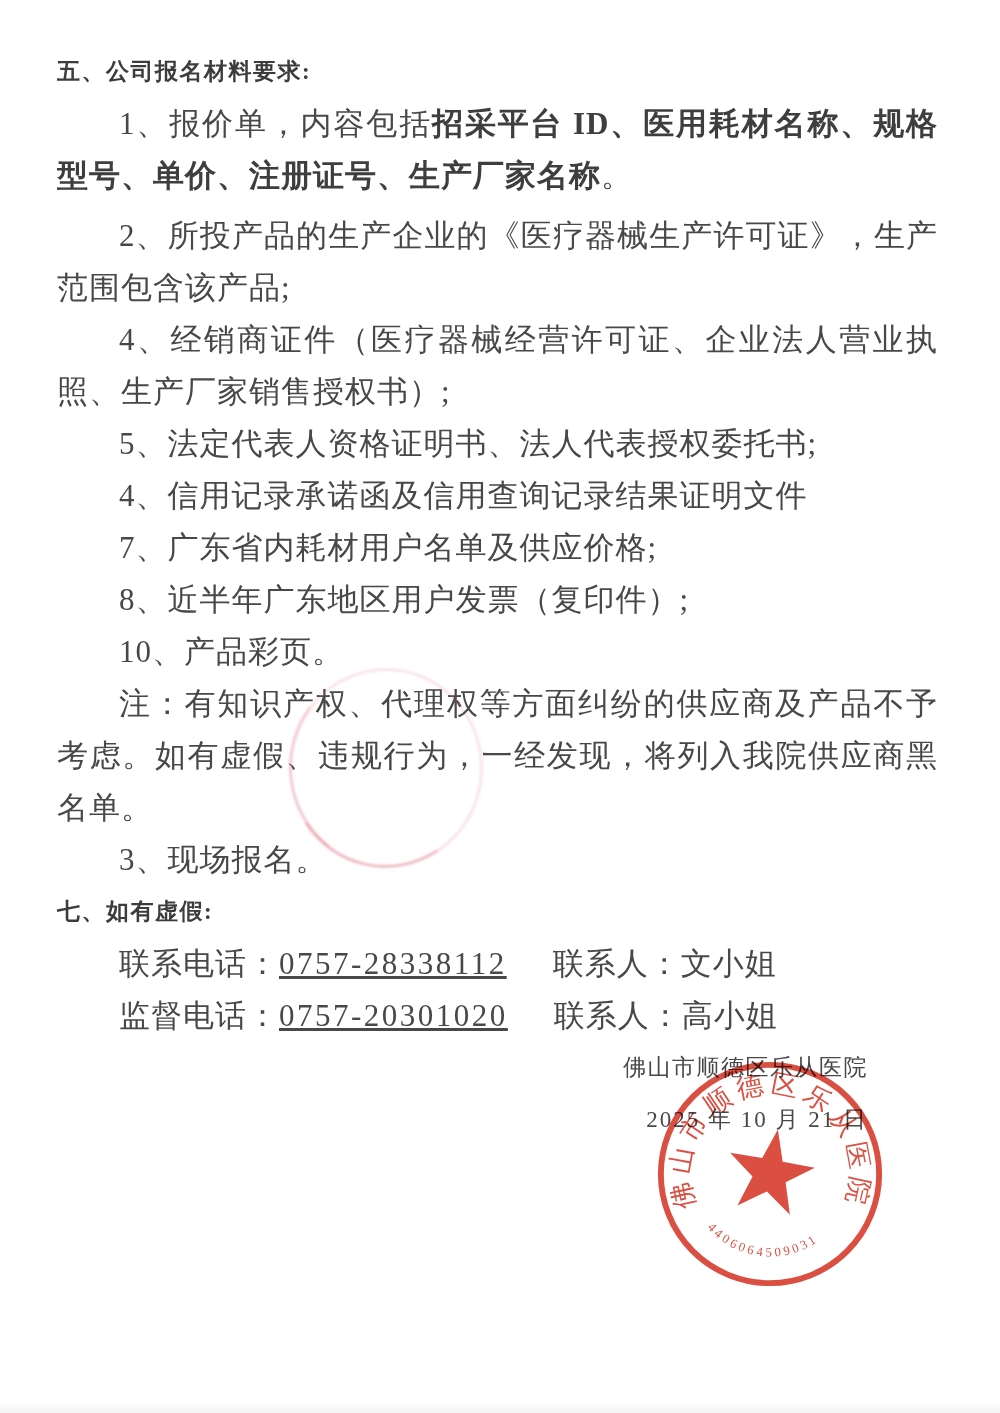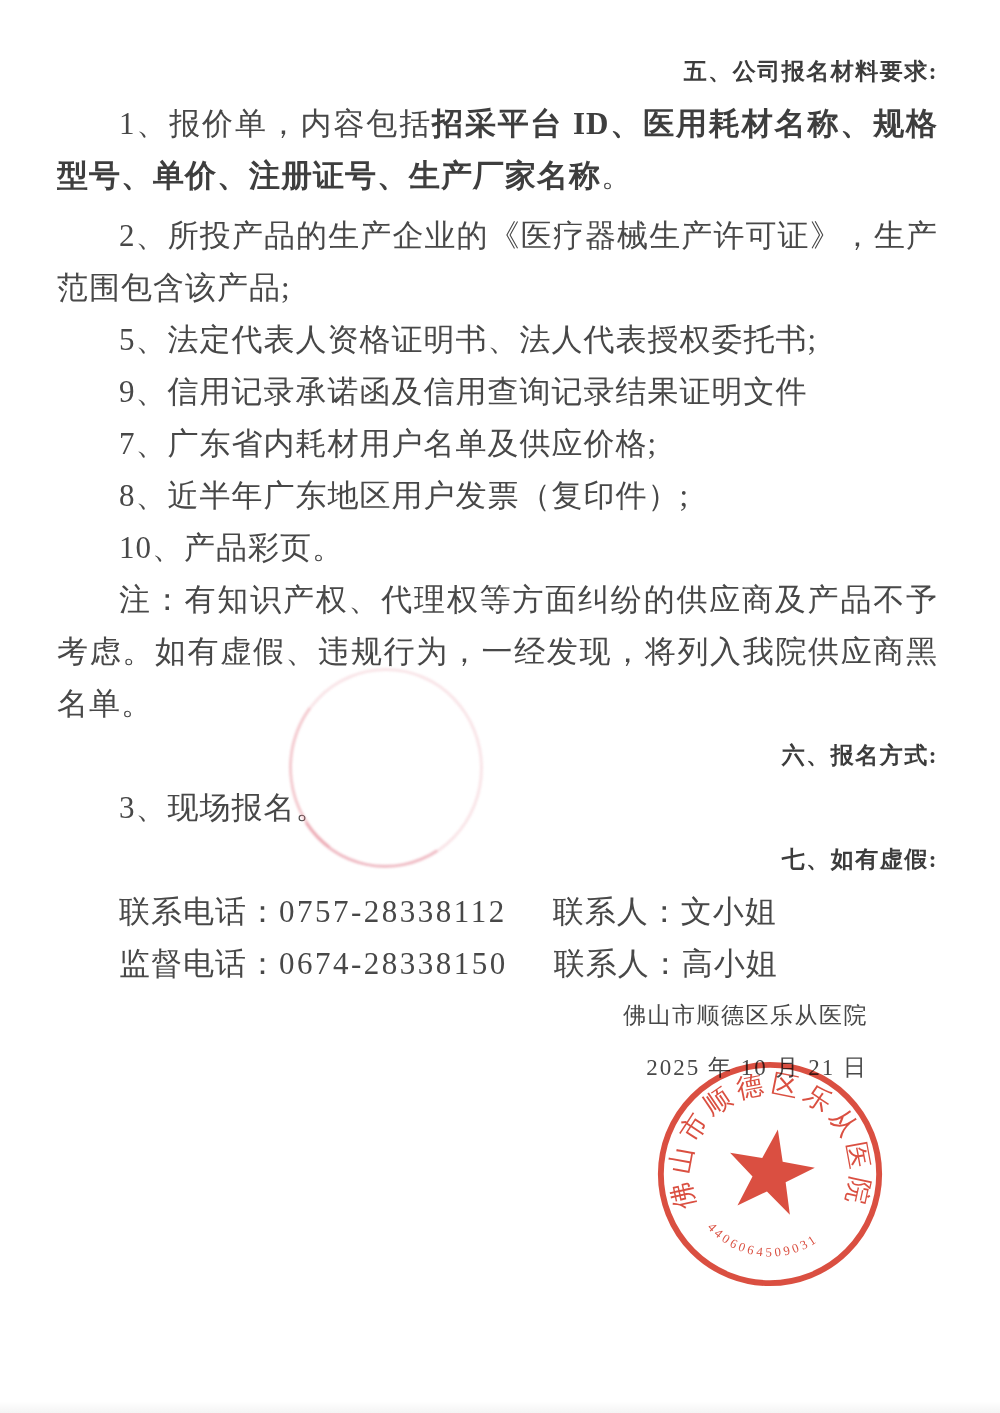--- a/index.html
+++ b/index.html
@@ -18,25 +18,24 @@
     letter-spacing:1px;
     text-align:justify;
   }
   .indent { text-indent:2em; }
   .heading {
     font-size:23px;
     line-height:52px;
     font-weight:bold;
     color:#3c3c3c;
     letter-spacing:1.5px;
-    text-align:right;
   }
   .bold { font-weight:bold; color:#3e3e3e; }
   .p-item1 { margin-bottom:8px; }
-  .digits { letter-spacing:2.5px; }
+  .digits { letter-spacing:2.5px;text-decoration:underline; }
   .person { margin-left:46px;margin-top:38px; }
   .signature { text-align:right; padding-right:70px; }
   .sig-line {
     font-size:23px;
     line-height:52px;
     letter-spacing:1.5px;
     text-align:right;
   }
   .sig-date { letter-spacing:2px; }
 
@@ -88,36 +87,36 @@
 </head>
 <body>
 
 <div class="doc">
 
   <div class="heading">五、公司报名材料要求:</div>
 
   <p class="line indent p-item1"><span>1、报价单，内容包括</span><span class="bold">招采平台 ID、医用耗材名称、规格型号、单价、注册证号、生产厂家名称</span><span>。</span></p>
 
   <p class="line indent">2、所投产品的生产企业的《医疗器械生产许可证》，生产范围包含该产品;</p>
+  <p class="line indent">4、经销商证件（医疗器械经营许可证、企业法人营业执照、生产厂家销售授权书）;</p>
   <p class="line indent">5、法定代表人资格证明书、法人代表授权委托书;</p>
-  <p class="line indent">9、信用记录承诺函及信用查询记录结果证明文件</p>
+  <p class="line indent">4、信用记录承诺函及信用查询记录结果证明文件</p>
   <p class="line indent">7、广东省内耗材用户名单及供应价格;</p>
   <p class="line indent">8、近半年广东地区用户发票（复印件）;</p>
   <p class="line indent">10、产品彩页。</p>
 
   <p class="line indent">注：有知识产权、代理权等方面纠纷的供应商及产品不予考虑。如有虚假、违规行为，一经发现，将列入我院供应商黑名单。</p>
 
-  <div class="heading">六、报名方式:</div>
   <p class="line indent">3、现场报名。</p>
 
   <div class="heading">七、如有虚假:</div>
 
   <p class="line indent"><span>联系电话：</span><span class="digits">0757-28338112</span><span class="person"><span>联系人：</span><span>文小姐</span></span></p>
 
-  <p class="line indent"><span>监督电话：</span><span class="digits">0674-28338150</span><span class="person"><span>联系人：</span><span>高小姐</span></span></p>
+  <p class="line indent"><span>监督电话：</span><span class="digits">0757-20301020</span><span class="person"><span>联系人：</span><span>高小姐</span></span></p>
 
   <div class="signature">
     <p class="sig-line">佛山市顺德区乐从医院</p>
     <p class="sig-line sig-date">2025 年 10 月 21 日</p>
   </div>
 
 </div>
 
 <div class="ghost-stamp"></div>
 

